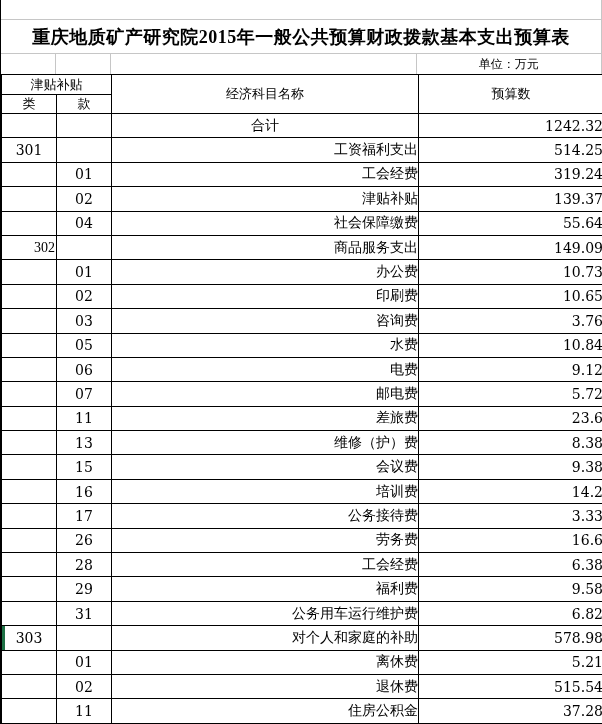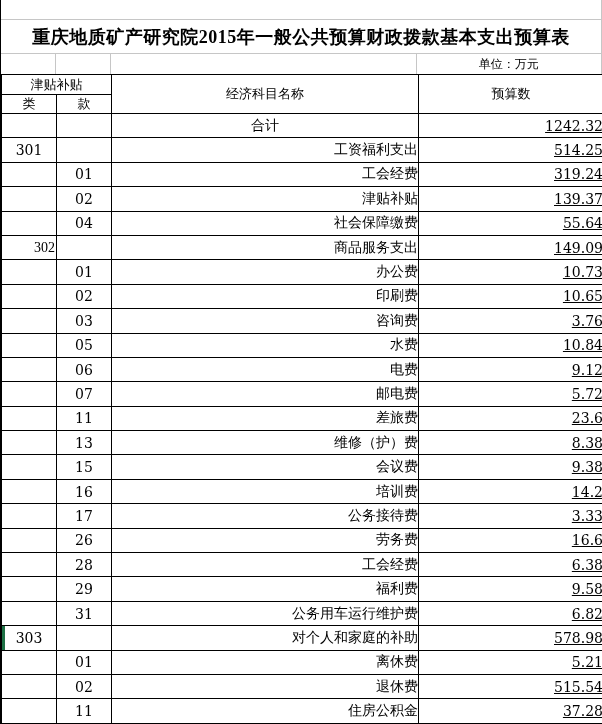--- a/index.html
+++ b/index.html
@@ -61,21 +61,21 @@
     overflow:hidden;
   }
   thead tr.h1 th{height:20px;text-align:center;font-size:13px;}
   thead tr.h2 th{height:19px;text-align:center;font-size:13px;}
   tbody tr{height:24.4px;margin-top:26px;}
   td.cls{text-align:center;position:relative;font-size:13.5px;}
   td.cls.right{text-align:right;padding-right:1px;font-family:Liberation Serif, serif;}
   td.sec{text-align:center;font-size:13.5px;}
   td.name{text-align:right;padding-left:3px;}
   td.name.center{text-align:center;padding-left:0;}
-  td.val{text-align:right;padding-right:3px;font-size:13.5px;text-decoration:underline;}
+  td.val{text-align:right;padding-right:3px;font-size:13.5px;}
   .marker{
     position:absolute;left:0;top:0;bottom:0;width:3px;
     background:var(--green);
   }
 </style>
 </head>
 <body>
 
 <div class="sheet">
 

